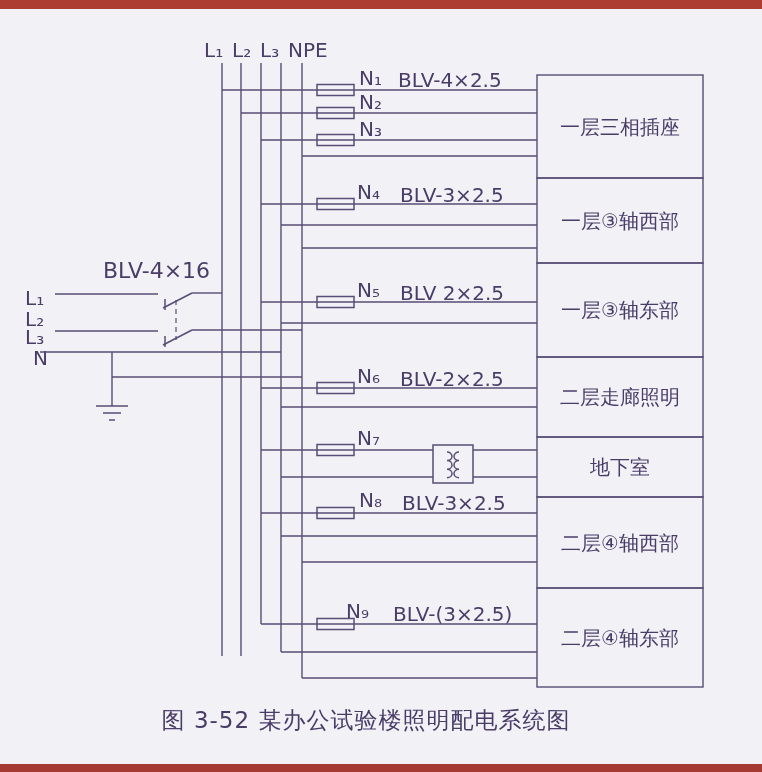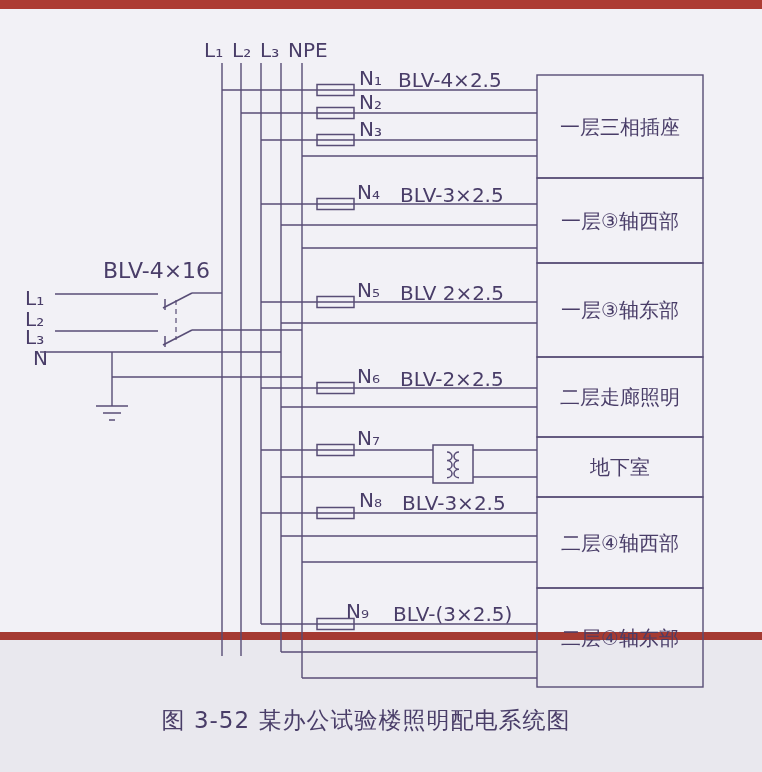--- a/index.html
+++ b/index.html
@@ -3,21 +3,21 @@
 <meta charset="utf-8">
 <style>
   html,body{margin:0;padding:0;}
   body{
     width:762px;height:772px;
     background:#e9e8ee;
     font-family:"DejaVu Sans", sans-serif;
     overflow:hidden;
   }
   .page{
-    position:relative;width:762px;height:640px;
+    position:relative;width:762px;height:772px;
     background:#f2f1f6;
   }
   .strip{position:absolute;left:0;width:762px;background:#ad3c33;}
   .strip.top{top:0;height:9px;}
   .strip.bottom{bottom:0;height:8px;background:#a53a32;}
   svg{position:absolute;left:0;top:0;}
   svg text{
     fill:#493d68;
     font-family:"DejaVu Sans", sans-serif;
   }

